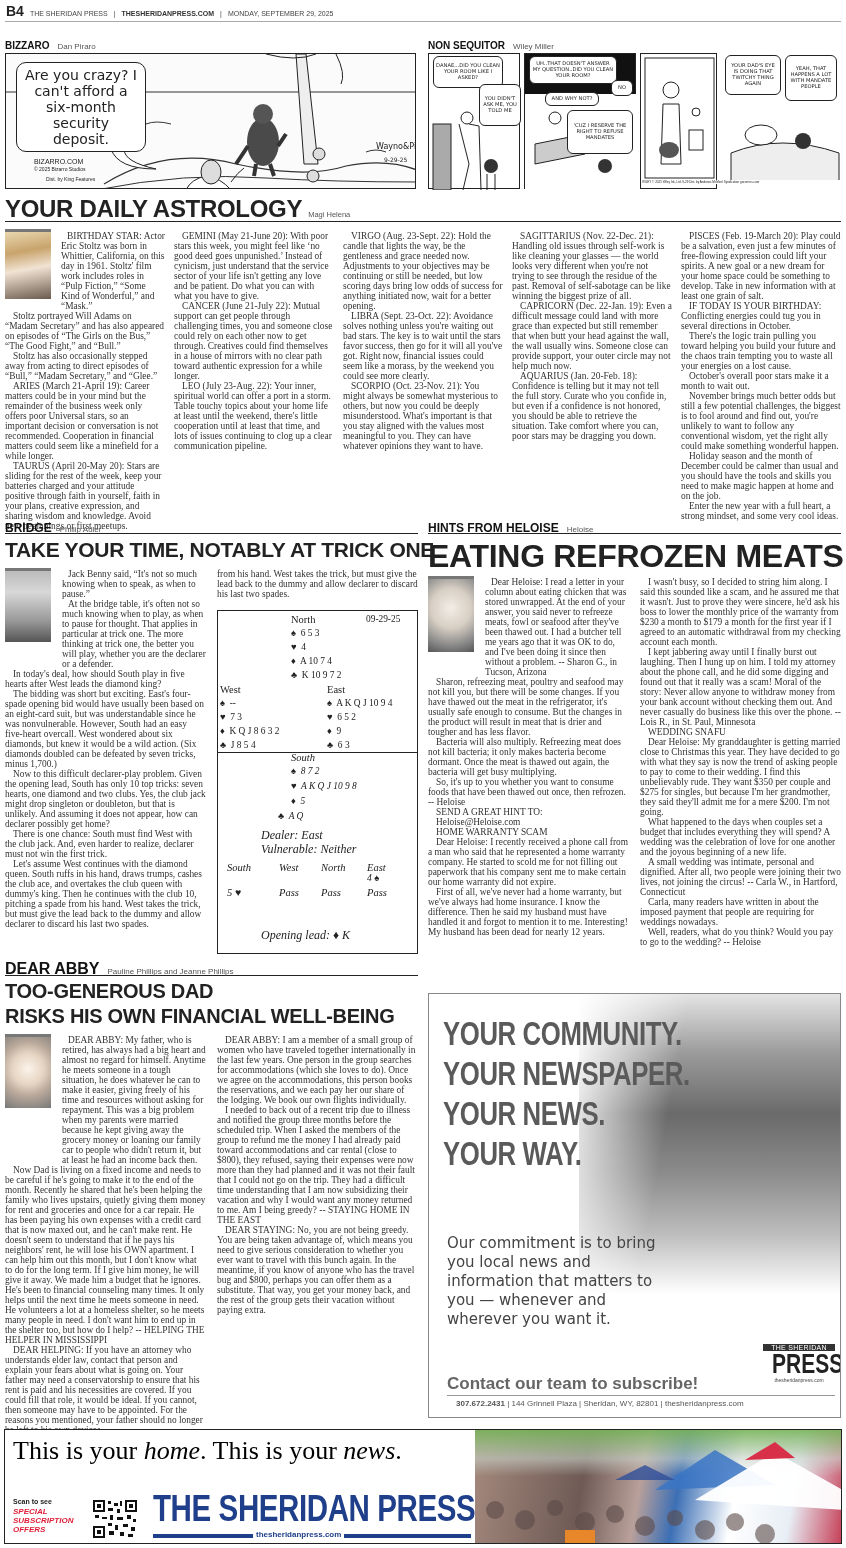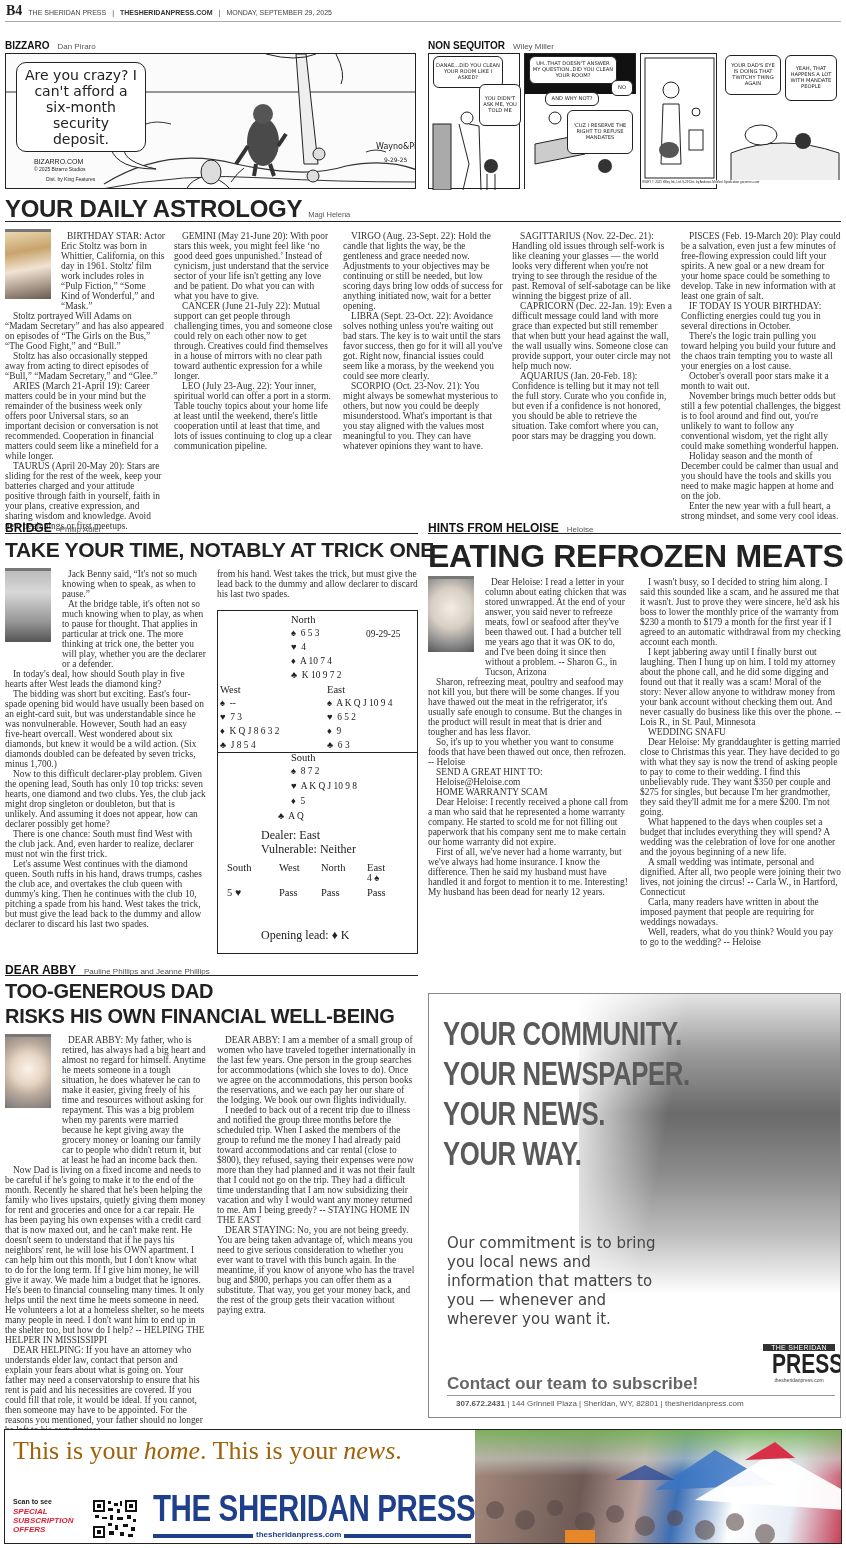--- a/index.html
+++ b/index.html
@@ -3,21 +3,21 @@
 <meta charset="utf-8">
 <style>
   * { box-sizing: border-box; margin: 0; padding: 0; }
   body { width: 846px; height: 1548px; background: #fff; color: #222; font-family: "Liberation Serif", serif; position: relative; overflow: hidden; }
   .abs { position: absolute; }
   .sans { font-family: "Liberation Sans", sans-serif; }
   .serif { font-family: "Liberation Serif", serif; }
 
   
   .masthead { left: 6px; top: 3px; width: 834px; height: 20px; display: flex; align-items: baseline; gap: 6px; font-family: "Liberation Sans", sans-serif; font-size: 7px; color: #444; }
-  .page-no { font-size: 14px; font-weight: 700; color: #222; font-family: Liberation Serif, serif; }
+  .page-no { font-size: 14px; font-weight: 700; color: #222; }
   .masthead .strong { font-weight: 700; color: #333; }
   .rule { background: #999; height: 1px; }
 
   .sec-label { font-family: "Liberation Sans", sans-serif; font-size: 10px; font-weight: 700; color: #111; }
   .sec-author { font-family: "Liberation Sans", sans-serif; font-size: 8px; color: #555; margin-left: 8px; font-weight: 400; }
 
   .comic { border: 1.5px solid #222; background: #fbfbfb; overflow: hidden; }
   .bubble { position: absolute; background: #fff; border: 1.3px solid #222; border-radius: 10px; font-family: "DejaVu Sans", sans-serif; color: #222; text-align: center; display: flex; align-items: center; justify-content: center; line-height: 1.15; }
   .ns-bubble { font-size: 5.2px; border-radius: 6px; padding: 2px; text-transform: uppercase; }
 
@@ -192,39 +192,39 @@
   <p>Now to this difficult declarer-play problem. Given the opening lead, South has only 10 top tricks: seven hearts, one diamond and two clubs. Yes, the club jack might drop singleton or doubleton, but that is unlikely. And assuming it does not appear, how can declarer possibly get home?</p>
   <p>There is one chance: South must find West with the club jack. And, even harder to realize, declarer must not win the first trick.</p>
   <p>Let's assume West continues with the diamond queen. South ruffs in his hand, draws trumps, cashes the club ace, and overtakes the club queen with dummy's king. Then he continues with the club 10, pitching a spade from his hand. West takes the trick, but must give the lead back to the dummy and allow declarer to discard his last two spades.</p>
 </div>
 <div class="abs body-text" style="left:217px;top:569px;width:201px;height:32px;overflow:hidden;">
   <p class="noindent">from his hand. West takes the trick, but must give the lead back to the dummy and allow declarer to discard his last two spades.</p>
 </div>
 
 <div class="abs bridge-box" style="left:217px;top:610px;width:201px;height:143px;">
   <span class="hand-line" style="left:73px;top:3px;font-size:10.5px;">North</span>
-  <span class="hand-line" style="left:148px;top:18px;">09-29-25</span>
+  <span class="hand-line" style="left:148px;top:3px;">09-29-25</span>
   <span class="hand-line" style="left:73px;top:17px;"><span>♠</span>&nbsp; <span>6 5 3</span></span>
   <span class="hand-line" style="left:73px;top:31px;"><span>♥</span>&nbsp; <span>4</span></span>
   <span class="hand-line" style="left:73px;top:45px;"><span>♦</span>&nbsp; <span>A 10 7 4</span></span>
   <span class="hand-line" style="left:73px;top:59px;"><span>♣</span>&nbsp; <span>K 10 9 7 2</span></span>
 
   <span class="hand-line" style="left:2px;top:73px;font-size:10.5px;">West</span>
   <span class="hand-line" style="left:2px;top:87px;"><span>♠</span>&nbsp; <span>--</span></span>
   <span class="hand-line" style="left:2px;top:101px;"><span>♥</span>&nbsp; <span>7 3</span></span>
   <span class="hand-line" style="left:2px;top:115px;"><span>♦</span>&nbsp; <span>K Q J 8 6 3 2</span></span>
   <span class="hand-line" style="left:2px;top:129px;"><span>♣</span>&nbsp; <span>J 8 5 4</span></span>
 
   <span class="hand-line" style="left:109px;top:73px;font-size:10.5px;">East</span>
   <span class="hand-line" style="left:109px;top:87px;"><span>♠</span>&nbsp; <span>A K Q J 10 9 4</span></span>
   <span class="hand-line" style="left:109px;top:101px;"><span>♥</span>&nbsp; <span>6 5 2</span></span>
   <span class="hand-line" style="left:109px;top:115px;"><span>♦</span>&nbsp; <span>9</span></span>
   <span class="hand-line" style="left:109px;top:129px;"><span>♣</span>&nbsp; <span>6 3</span></span>
 </div>
-<div class="abs bridge-box" style="left:217px;top:752px;width:201px;height:202px;border-top:none;">
+<div class="abs bridge-box" style="left:217px;top:752px;width:201px;height:202px;border-top:none;font-style:italic;">
   <span class="hand-line" style="left:73px;top:0px;font-size:10.5px;">South</span>
   <span class="hand-line" style="left:73px;top:14px;"><span>♠</span>&nbsp; <span>8 7 2</span></span>
   <span class="hand-line" style="left:73px;top:29px;"><span>♥</span>&nbsp; <span>A K Q J 10 9 8</span></span>
   <span class="hand-line" style="left:73px;top:44px;"><span>♦</span>&nbsp; <span>5</span></span>
   <span class="hand-line" style="left:60px;top:59px;"><span>♣</span>&nbsp; <span>A Q</span></span>
   <span class="hand-line" style="left:43px;top:76px;font-size:12px;">Dealer: East</span>
   <span class="hand-line" style="left:43px;top:90px;font-size:12px;">Vulnerable: Neither</span>
   <div class="abs" style="left:9px;top:110px;width:180px;font-size:10.5px;">
     <div style="display:flex;">
       <span style="width:52px">South</span>
@@ -250,40 +250,41 @@
 
 <div class="abs" style="left:428px;top:518px;width:413px;border-bottom:1.2px solid #222;height:16px;">
   <span class="sec-label" style="font-size:12px;">HINTS FROM HELOISE</span><span class="sec-author">Heloise</span>
 </div>
 <div class="abs headline" style="left:428px;top:539px;font-size:32px;line-height:34px;white-space:nowrap;">EATING REFROZEN MEATS</div>
 <div class="abs photo" style="left:428px;top:576px;width:46px;height:76px;background:radial-gradient(circle at 50% 40%,#f2ede6 0%,#d8cfc4 40%,#8a8a8a 75%,#555 100%);"></div>
 
 <div class="abs body-text" style="left:428px;top:577px;width:201px;">
   <p style="margin-left:57px;text-indent:6px;">Dear Heloise: I read a letter in your column about eating chicken that was stored unwrapped. At the end of your answer, you said never to refreeze meats, fowl or seafood after they've been thawed out. I had a butcher tell me years ago that it was OK to do, and I've been doing it since then without a problem. -- Sharon G., in Tucson, Arizona</p>
   <p>Sharon, refreezing meat, poultry and seafood may not kill you, but there will be some changes. If you have thawed out the meat in the refrigerator, it's usually safe enough to consume. But the changes in the product will result in meat that is drier and tougher and has less flavor.</p>
+  <p>Bacteria will also multiply. Refreezing meat does not kill bacteria; it only makes bacteria become dormant. Once the meat is thawed out again, the bacteria will get busy multiplying.</p>
   <p>So, it's up to you whether you want to consume foods that have been thawed out once, then refrozen. -- Heloise</p>
   <p>SEND A GREAT HINT TO:</p>
   <p>Heloise@Heloise.com</p>
   <p>HOME WARRANTY SCAM</p>
   <p>Dear Heloise: I recently received a phone call from a man who said that he represented a home warranty company. He started to scold me for not filling out paperwork that his company sent me to make certain our home warranty did not expire.</p>
   <p>First of all, we've never had a home warranty, but we've always had home insurance. I know the difference. Then he said my husband must have handled it and forgot to mention it to me. Interesting! My husband has been dead for nearly 12 years.</p>
 </div>
 <div class="abs body-text" style="left:640px;top:577px;width:201px;">
   <p>I wasn't busy, so I decided to string him along. I said this sounded like a scam, and he assured me that it wasn't. Just to prove they were sincere, he'd ask his boss to lower the monthly price of the warranty from $230 a month to $179 a month for the first year if I agreed to an automatic withdrawal from my checking account each month.</p>
   <p>I kept jabbering away until I finally burst out laughing. Then I hung up on him. I told my attorney about the phone call, and he did some digging and found out that it really was a scam! Moral of the story: Never allow anyone to withdraw money from your bank account without checking them out. And never casually do business like this over the phone. -- Lois R., in St. Paul, Minnesota</p>
   <p>WEDDING SNAFU</p>
   <p>Dear Heloise: My granddaughter is getting married close to Christmas this year. They have decided to go with what they say is now the trend of asking people to pay to come to their wedding. I find this unbelievably rude. They want $350 per couple and $275 for singles, but because I'm her grandmother, they said they'll admit me for a mere $200. I'm not going.</p>
   <p>What happened to the days when couples set a budget that includes everything they will spend? A wedding was the celebration of love for one another and the joyous beginning of a new life.</p>
   <p>A small wedding was intimate, personal and dignified. After all, two people were joining their two lives, not joining the circus! -- Carla W., in Hartford, Connecticut</p>
   <p>Carla, many readers have written in about the imposed payment that people are requiring for weddings nowadays.</p>
   <p>Well, readers, what do you think? Would you pay to go to the wedding? -- Heloise</p>
 </div>
 
 <div class="abs" style="left:5px;top:960px;width:413px;border-bottom:1.2px solid #222;height:16px;">
-  <span class="sec-label" style="font-size:12px;">DEAR ABBY</span><span class="sec-author">Pauline Phillips and Jeanne Phillips</span>
+  <span class="sec-label" style="font-size:16px;">DEAR ABBY</span><span class="sec-author">Pauline Phillips and Jeanne Phillips</span>
 </div>
 <div class="abs headline" style="left:5px;top:979px;font-size:20px;line-height:25px;white-space:nowrap;">
   <div>TOO-GENEROUS DAD</div>
   <div>RISKS HIS OWN FINANCIAL WELL-BEING</div>
 </div>
 <div class="abs photo" style="left:5px;top:1034px;width:46px;height:74px;background:radial-gradient(circle at 50% 45%,#fbf3ea 0%,#e6d4c2 35%,#b8a89a 60%,#777 100%);"></div>
 
 <div class="abs body-text" style="left:5px;top:1035px;width:201px;">
   <p style="margin-left:57px;text-indent:6px;">DEAR ABBY: My father, who is retired, has always had a big heart and almost no regard for himself. Anytime he meets someone in a tough situation, he does whatever he can to make it easier, giving freely of his time and resources without asking for repayment. This was a big problem when my parents were married because he kept giving away the grocery money or loaning our family car to people who didn't return it, but at least he had an income back then.</p>
   <p>Now Dad is living on a fixed income and needs to be careful if he's going to make it to the end of the month. Recently he shared that he's been helping the family who lives upstairs, quietly giving them money for rent and groceries and once for a car repair. He has been paying his own expenses with a credit card that is now maxed out, and he can't make rent. He doesn't seem to understand that if he pays his neighbors' rent, he will lose his OWN apartment. I can help him out this month, but I don't know what to do for the long term. If I give him money, he will give it away. We made him a budget that he ignores. He's been to financial counseling many times. It only helps until the next time he meets someone in need. He volunteers a lot at a homeless shelter, so he meets many people in need. I don't want him to end up in the shelter too, but how do I help? -- HELPING THE HELPER IN MISSISSIPPI</p>
@@ -310,21 +311,21 @@
     <div class="sans" style="font-size:5px;color:#444;">thesheridanpress.com</div>
   </div>
   <div class="abs sans" style="left:18px;top:380px;font-size:17px;font-weight:700;color:#666;">Contact our team to subscribe!</div>
   <div class="abs" style="left:18px;top:401px;width:388px;height:1px;background:#999;"></div>
   <div class="abs sans" style="left:18px;top:405px;font-size:8px;color:#555;white-space:nowrap;padding-left:9px;">
     <b>307.672.2431</b> | <span>144 Grinnell Plaza</span> | <span>Sheridan, WY, 82801</span> | <span>thesheridanpress.com</span>
   </div>
 </div>
 
 <div class="abs banner" style="left:4px;top:1429px;width:838px;height:115px;">
-  <div class="abs serif" style="left:8px;top:6px;font-size:26px;color:#a16207;white-space:nowrap;">
+  <div class="abs serif" style="left:8px;top:6px;font-size:26px;color:#000000;white-space:nowrap;">
     <span>This is your </span><i>home</i><span>. This is your </span><i>news</i><span>.</span>
   </div>
   <div class="abs sans" style="left:8px;top:68px;font-size:7px;font-weight:700;color:#222;">Scan to see</div>
   <div class="abs sans" style="left:8px;top:77px;width:80px;font-size:8px;font-weight:700;font-style:italic;color:#e0203a;line-height:9px;">SPECIAL SUBSCRIPTION OFFERS</div>
 
   <div class="abs" style="left:88px;top:70px;width:44px;height:38px;">
     <svg width="44" height="38" viewBox="0 0 44 38">
       <rect x="0" y="0" width="12" height="12" fill="#111"></rect>
         <rect x="2" y="2" width="8" height="8" fill="#fff"></rect>
         <rect x="4" y="4" width="4" height="4" fill="#111"></rect>

